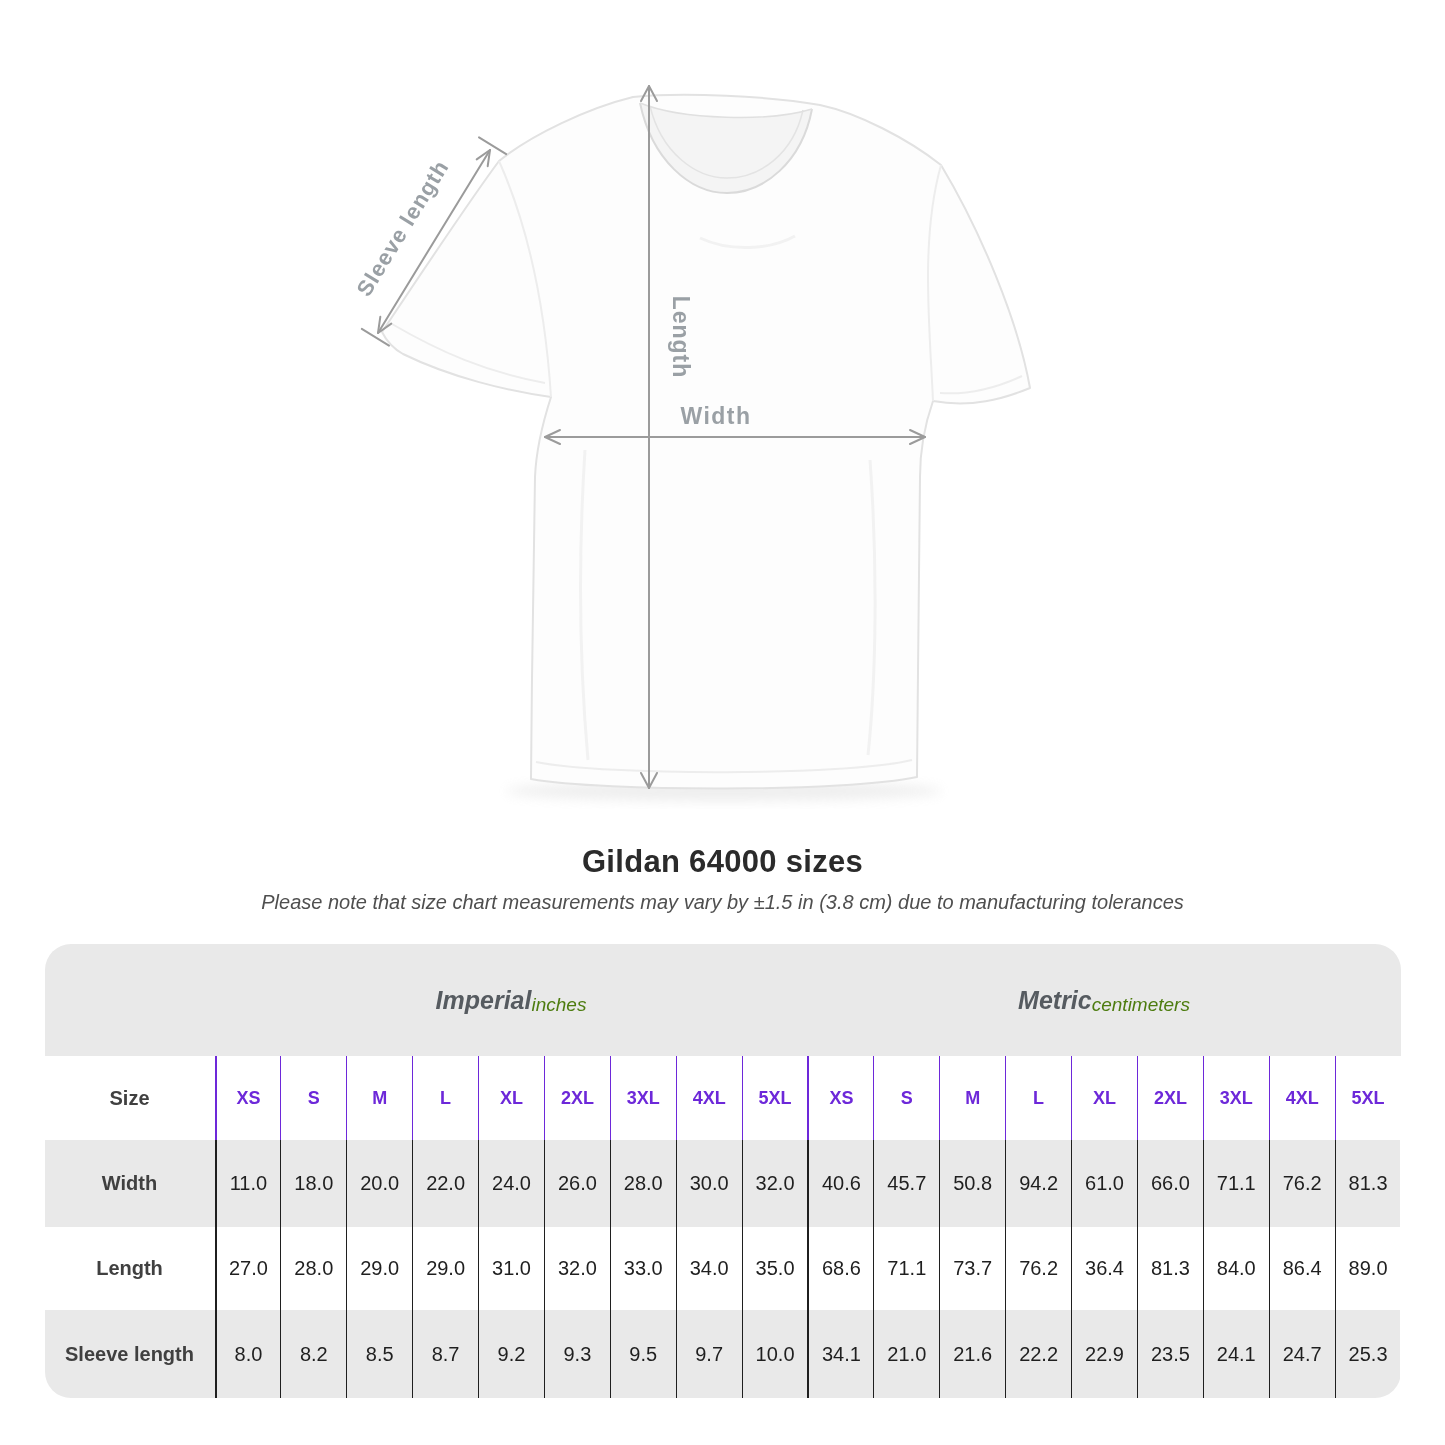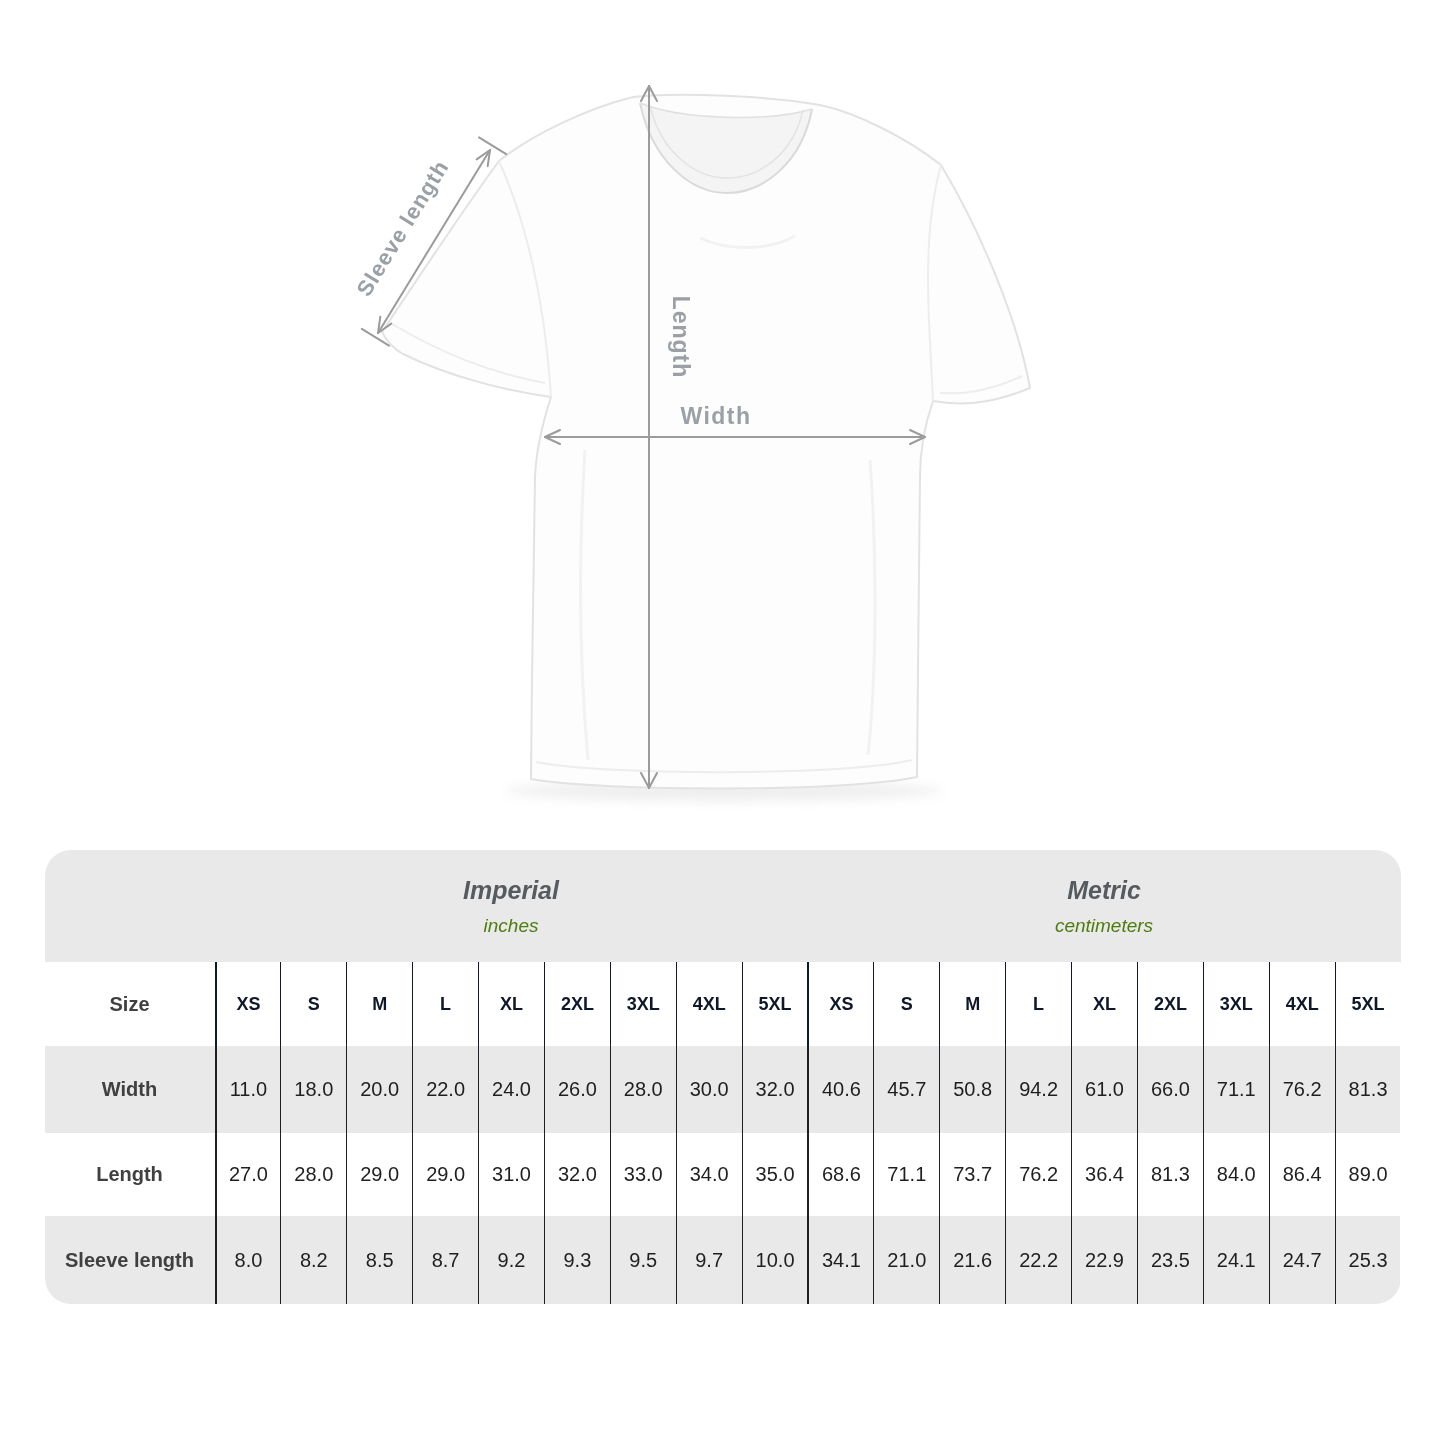--- a/index.html
+++ b/index.html
@@ -11,37 +11,37 @@
   .diagram svg{display:block;}
 
   
   .title-block{text-align:center;}
   .title-block h1{margin:24px 0 0;font-size:31px;font-weight:bold;color:#2b2b2b;letter-spacing:.3px;}
   .title-block p{margin:11px 0 0;font-size:20px;font-style:italic;color:#4f4f4f;}
 
   
   .size-table{width:1356px;margin:30px auto 0;border-radius:26px;overflow:hidden;background:#fff;}
   .unit-band{display:grid;grid-template-columns:170px repeat(18,1fr);height:112px;background:#e9e9e9;}
-  .unit-group{display:flex;flex-direction:column;align-items:center;justify-content:center;}
+  .unit-group{display:flex;flex-direction:row;align-items:center;justify-content:center;}
   .unit-group.imperial{grid-column:2 / span 9;}
   .unit-group.metric{grid-column:11 / span 9;text-align:center;}
   .unit-label{font-size:25px;font-weight:bold;font-style:italic;color:#565b60;}
   .unit-sub{font-size:19px;font-style:italic;color:#4d7c0f;margin-top:10px;}
 
   .grid{display:grid;grid-template-columns:170px repeat(18,1fr);}
   .cell{display:flex;align-items:center;justify-content:center;font-size:20px;color:#1f1f1f;}
   .h-size{height:84px;}
   .h-d0{height:87px;}
   .h-d1{height:83px;}
   .h-d2{height:88px;}
   .row-white{background:#ffffff;border-color:#e2e2e2;}
   .row-gray{background:#e9e9e9;border-color:#ffffff;}
   .v{border-left:1px solid;border-color:inherit;}
   .v.first-imperial,.v.first-metric{border-left-width:2px;}
-  .col-header{font-weight:bold;font-size:18px;color:#0f172a;}
+  .col-header{font-weight:bold;font-size:18px;color:#6d28d9;}
   .row-label{font-weight:bold;font-size:20px;color:#404040;}
 </style>
 </head>
 <body>
 
 <div class="page">
 
   <div class="diagram">
     <svg width="1445" height="820" viewBox="0 0 1445 820" xmlns="http://www.w3.org/2000/svg">
       <defs>
@@ -110,20 +110,24 @@
       </g>
 
       <g font-family="Liberation Sans, sans-serif" font-weight="bold" fill="#9aa0a5" text-anchor="middle">
         <text transform="translate(409,232) rotate(-58.5)" font-size="22" letter-spacing="1">Sleeve length</text>
         <text transform="translate(673,337) rotate(90)" font-size="23" letter-spacing="1">Length</text>
         <text x="716" y="424" font-size="23" letter-spacing="1.5">Width</text>
       </g>
     </svg>
   </div>
 
+  <div class="title-block">
+    <h1>Gildan 64000 sizes</h1>
+    <p>Please note that size chart measurements may vary by ±1.5 in (3.8 cm) due to manufacturing tolerances</p>
+  </div>
 
   <div class="size-table">
     <div class="unit-band">
       <div class="unit-spacer"></div>
       <div class="unit-group imperial">
         <div class="unit-label">Imperial</div>
         <div class="unit-sub">inches</div>
       </div>
       <div class="unit-group metric">
         <div class="unit-label">Metric</div>

